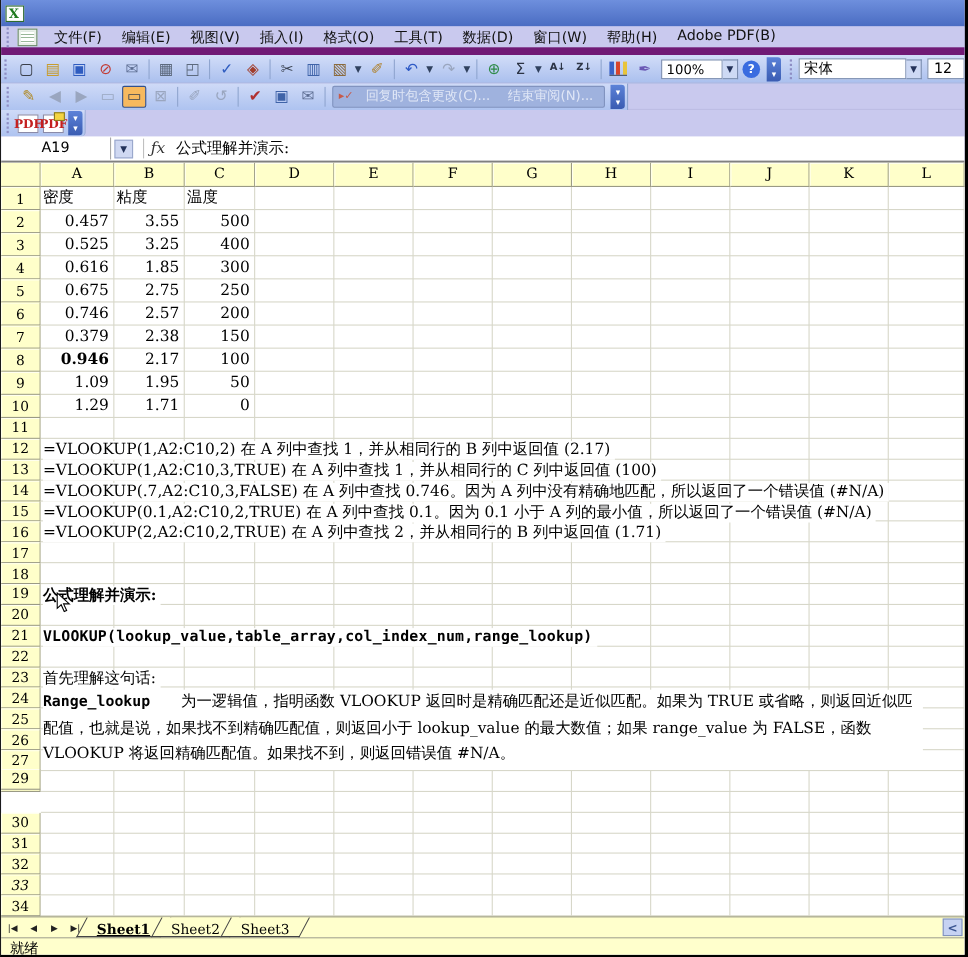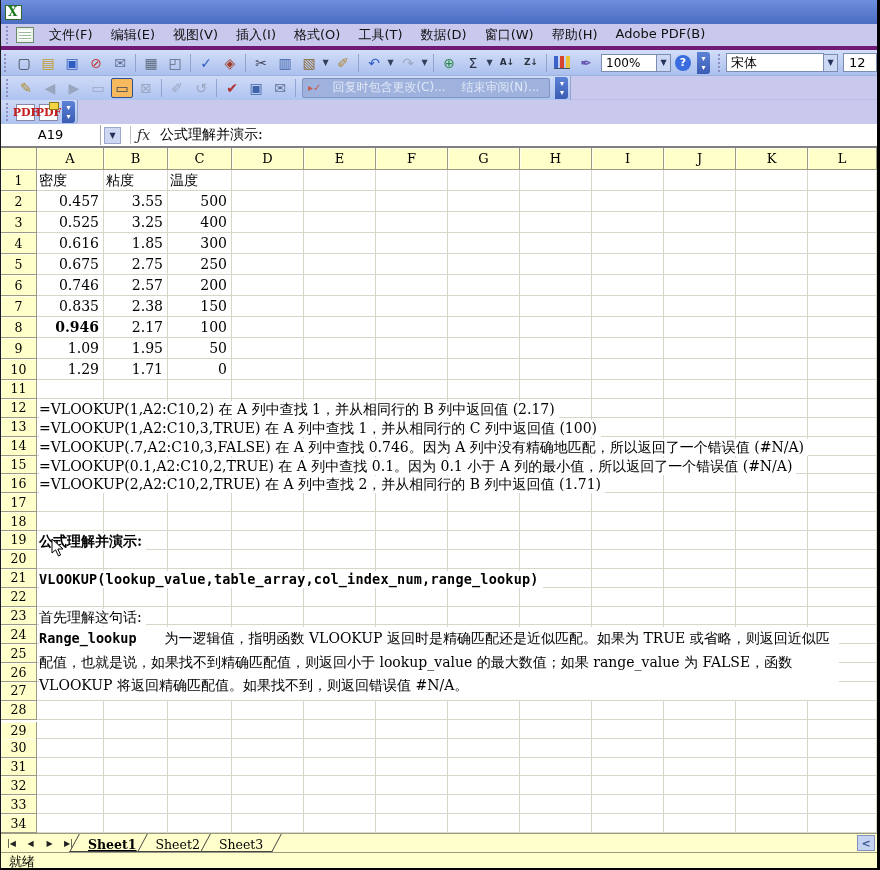--- a/index.html
+++ b/index.html
@@ -8,21 +8,21 @@
     position:relative;width:880px;height:870px;background:#c9c9ee;
     border-right:3px solid #000;border-bottom:2px solid #000;border-left:1px solid #1a1a1a;
     font-family:"DejaVu Sans",sans-serif;overflow:hidden;
   }
   
   .titlebar{height:24px;background:linear-gradient(#6e8fdd,#4a6cc2);display:flex;align-items:center;padding:0 4px;}
   .xl-appicon{width:17px;height:15px;background:#fff;border:1px solid #2e6b2e;margin-right:5px;position:relative;flex:0 0 auto;}
   .xl-appicon::before{content:"X";position:absolute;left:2px;top:-1px;color:#1f7a1f;font-weight:bold;font-size:12px;font-family:"DejaVu Serif",serif;}
   .titletext{color:#fff;font-weight:bold;font-size:14px;font-family:"DejaVu Serif",serif;letter-spacing:1px;}
   
-  .menubar{height:26px;background:#c9c9ee;display:flex;align-items:center;padding-left:2px;border-bottom:4px solid #701a75;}
+  .menubar{height:26px;background:#c9c9ee;display:flex;align-items:center;padding-left:2px;border-bottom:7px solid #701a75;}
   .grip{width:5px;height:18px;margin:0 3px;border-left:2px dotted #8e8ec4;flex:0 0 auto;}
   .wbicon{width:18px;height:16px;background:#e9efe9;border:1px solid #6a8a6a;margin:0 6px 0 2px;position:relative;}
   .wbicon::before{content:"";position:absolute;inset:2px;background:repeating-linear-gradient(#fff 0 2px,#9ab89a 2px 3px);}
   .menu-item{padding:3px 9px;font-size:13px;color:#111;white-space:nowrap;}
   
   .tbrow{display:flex;align-items:center;background:linear-gradient(#d2ddf8,#abc0ee);}
   .tbrow.std{height:26px;border-bottom:1px solid #9db2dd;}
   .tbrow.review{height:24px;background:#c9c9ee;border-bottom:1px solid #bdbde4;}
   .tbrow.adobe{height:24px;background:#c9c9ee;}
   .rev-inner{display:flex;align-items:center;height:24px;background:linear-gradient(#cfdaf7,#aec3f0);border-right:1px solid #8fa5cf;padding:0 2px;}
@@ -310,25 +310,25 @@
         <div class="rowhdr" style="left: 0px; top: 383px; width: 36px; height: 18.875px; font-size: 12.5px;">19</div>
         <div class="rowhdr" style="left: 0px; top: 401.875px; width: 36px; height: 18.875px; font-size: 12.5px;">20</div>
         <div class="rowhdr" style="left: 0px; top: 420.75px; width: 36px; height: 18.875px; font-size: 12.5px;">21</div>
         <div class="rowhdr" style="left: 0px; top: 439.625px; width: 36px; height: 18.875px; font-size: 12.5px;">22</div>
         <div class="rowhdr" style="left: 0px; top: 458.5px; width: 36px; height: 18.875px; font-size: 12.5px;">23</div>
         <div class="rowhdr" style="left: 0px; top: 477.375px; width: 36px; height: 18.875px; font-size: 12.5px;">24</div>
         <div class="rowhdr" style="left: 0px; top: 496.25px; width: 36px; height: 18.875px; font-size: 12.5px;">25</div>
         <div class="rowhdr" style="left: 0px; top: 515.125px; width: 36px; height: 18.875px; font-size: 12.5px;">26</div>
         <div class="rowhdr" style="left: 0px; top: 534px; width: 36px; height: 18.875px; font-size: 12.5px;">27</div>
         <div class="rowhdr" style="left: 0px; top: 552.875px; width: 36px; height: 18.875px; font-size: 12.5px;">28</div>
-        <div class="rowhdr" style="left: 0px; top: 574px; width: 36px; height: 18.875px; font-size: 12.5px;">29</div>
+        <div class="rowhdr" style="left: 0px; top: 551px; width: 36px; height: 18.875px; font-size: 12.5px;">29</div>
         <div class="rowhdr" style="left: 0px; top: 590.625px; width: 36px; height: 18.875px; font-size: 12.5px;">30</div>
         <div class="rowhdr" style="left: 0px; top: 609.5px; width: 36px; height: 18.875px; font-size: 12.5px;">31</div>
         <div class="rowhdr" style="left: 0px; top: 628.375px; width: 36px; height: 18.875px; font-size: 12.5px;">32</div>
-        <div class="rowhdr" style="left: 0px; top: 647.25px; width: 36px; height: 18.875px; font-size: 12.5px;">33</div>
+        <div class="rowhdr" style="left: 0px; top: 647.25px; width: 36px; height: 18.875px; font-size: 12.5px; font-style: italic;">33</div>
         <div class="rowhdr" style="left: 0px; top: 666.125px; width: 36px; height: 18.875px; font-size: 12.5px;">34</div>
       </div>
     <div id="grid">
         <div class="vl" style="left: 66px;"></div>
         <div class="vl" style="left: 130px;"></div>
         <div class="vl" style="left: 194px;"></div>
         <div class="vl" style="left: 266px;"></div>
         <div class="vl" style="left: 338px;"></div>
         <div class="vl" style="left: 410px;"></div>
         <div class="vl" style="left: 482px;"></div>
@@ -382,21 +382,21 @@
         <div class="cell num" style="left: 133px; top: 44px; width: 57px;">400</div>
         <div class="cell num" style="left: 2px; top: 65px; width: 60px;">0.616</div>
         <div class="cell num" style="left: 69px; top: 65px; width: 57px;">1.85</div>
         <div class="cell num" style="left: 133px; top: 65px; width: 57px;">300</div>
         <div class="cell num" style="left: 2px; top: 86px; width: 60px;">0.675</div>
         <div class="cell num" style="left: 69px; top: 86px; width: 57px;">2.75</div>
         <div class="cell num" style="left: 133px; top: 86px; width: 57px;">250</div>
         <div class="cell num" style="left: 2px; top: 107px; width: 60px;">0.746</div>
         <div class="cell num" style="left: 69px; top: 107px; width: 57px;">2.57</div>
         <div class="cell num" style="left: 133px; top: 107px; width: 57px;">200</div>
-        <div class="cell num" style="left: 2px; top: 128px; width: 60px;">0.835</div>
+        <div class="cell num" style="left: 2px; top: 128px; width: 60px;">0.379</div>
         <div class="cell num" style="left: 69px; top: 128px; width: 57px;">2.38</div>
         <div class="cell num" style="left: 133px; top: 128px; width: 57px;">150</div>
         <div class="cell num b" style="left: 2px; top: 149px; width: 60px;">0.946</div>
         <div class="cell num" style="left: 69px; top: 149px; width: 57px;">2.17</div>
         <div class="cell num" style="left: 133px; top: 149px; width: 57px;">100</div>
         <div class="cell num" style="left: 2px; top: 170px; width: 60px;">1.09</div>
         <div class="cell num" style="left: 69px; top: 170px; width: 57px;">1.95</div>
         <div class="cell num" style="left: 133px; top: 170px; width: 57px;">50</div>
         <div class="cell num" style="left: 2px; top: 191px; width: 60px;">1.29</div>
         <div class="cell num" style="left: 69px; top: 191px; width: 57px;">1.71</div>

